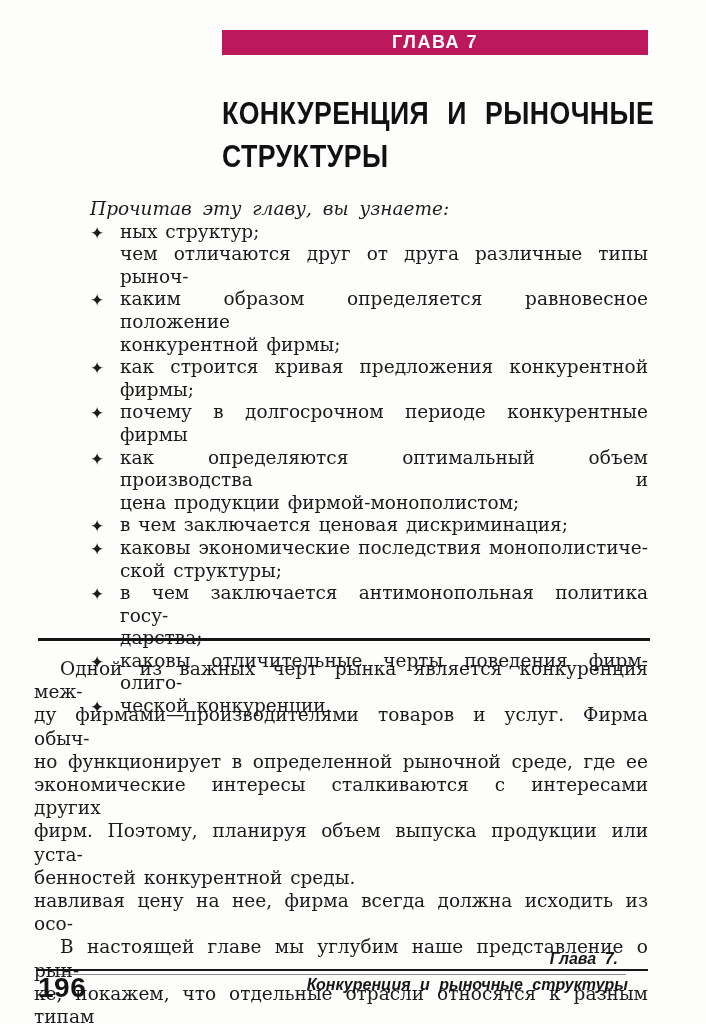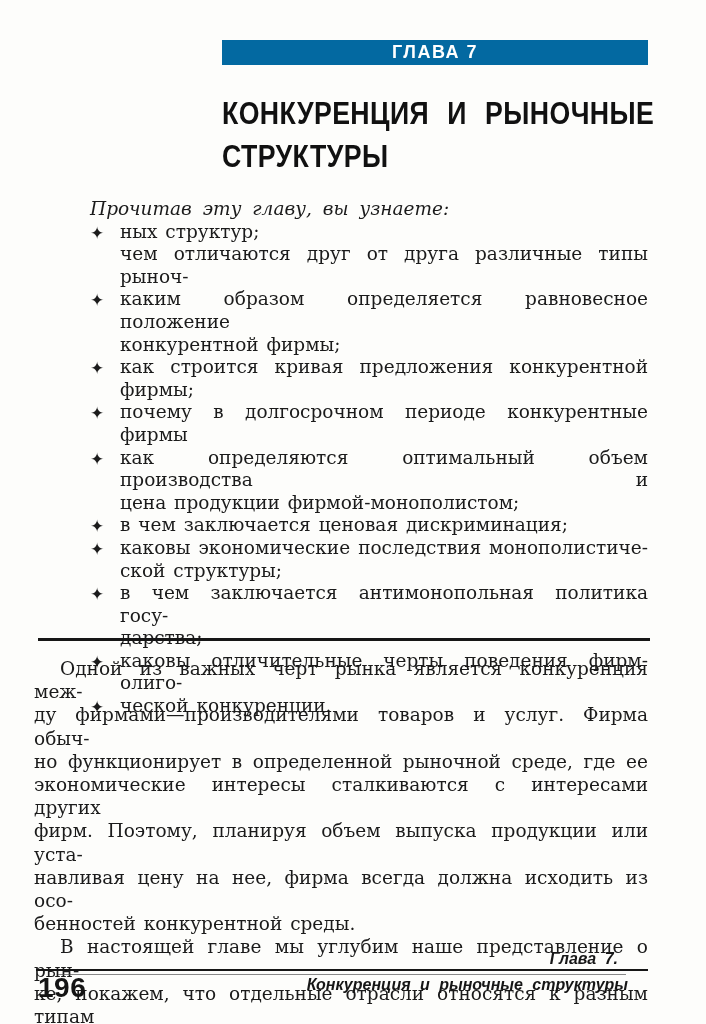--- a/index.html
+++ b/index.html
@@ -5,22 +5,22 @@
   html,body { margin:0; padding:0; background:#e8e8e8; }
   .page {
     position:relative; width:706px; height:1024px;
     background:#fdfdfb; color:#1b1b1b;
     font-family:"DejaVu Serif", serif;
     overflow:hidden; margin:0 auto;
   }
 
   
   .banner {
-    position:absolute; left:222px; top:40px; width:426px; height:25px;
-    background:#0369a1; display:flex; align-items:center; justify-content:center;
+    position:absolute; left:222px; top:30px; width:426px; height:25px;
+    background:#be185d; display:flex; align-items:center; justify-content:center;
   }
   .banner-label {
     color:#ffffff; font-family:"Liberation Sans", sans-serif;
     font-weight:bold; font-size:18px; letter-spacing:1.5px; white-space:nowrap;
   }
 
   
   .title {
     position:absolute; left:222px; top:92px; width:470px;
     font-family:"Liberation Sans", sans-serif; font-weight:bold;
@@ -150,22 +150,22 @@
 
   <div class="divider"></div>
 
   <div class="body-text" id="body-text">
       <div class="para">
         <div class="tline first">Одной из важных черт рынка является конкуренция меж-</div>
         <div class="tline">ду фирмами—производителями товаров и услуг. Фирма обыч-</div>
         <div class="tline">но функционирует в определенной рыночной среде, где ее</div>
         <div class="tline">экономические интересы сталкиваются с интересами других</div>
         <div class="tline">фирм. Поэтому, планируя объем выпуска продукции или уста-</div>
+        <div class="tline last">бенностей конкурентной среды.</div>
         <div class="tline">навливая цену на нее, фирма всегда должна исходить из осо-</div>
-        <div class="tline last">бенностей конкурентной среды.</div>
       </div>
       <div class="para">
         <div class="tline first">В настоящей главе мы углубим наше представление о рын-</div>
         <div class="tline">ке, покажем, что отдельные отрасли относятся к разным типам</div>
       </div>
     </div>
 
   <div class="footer-ref">Глава 7.</div>
   <div class="footer-rule"></div>
   <div class="footer-rule-shadow"></div>

